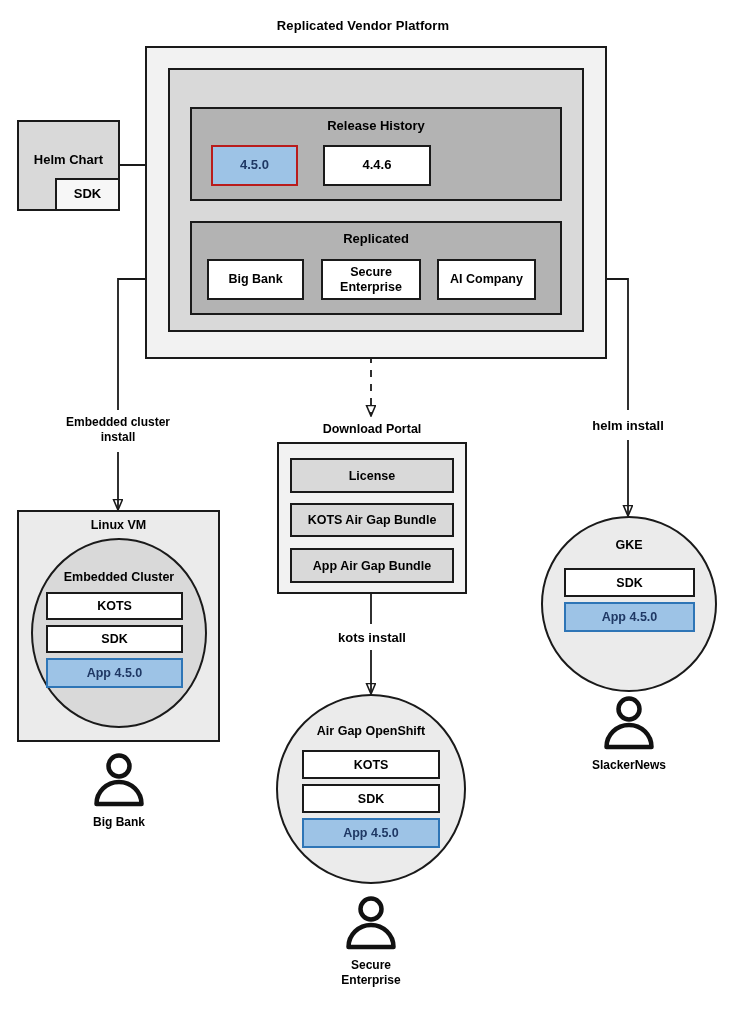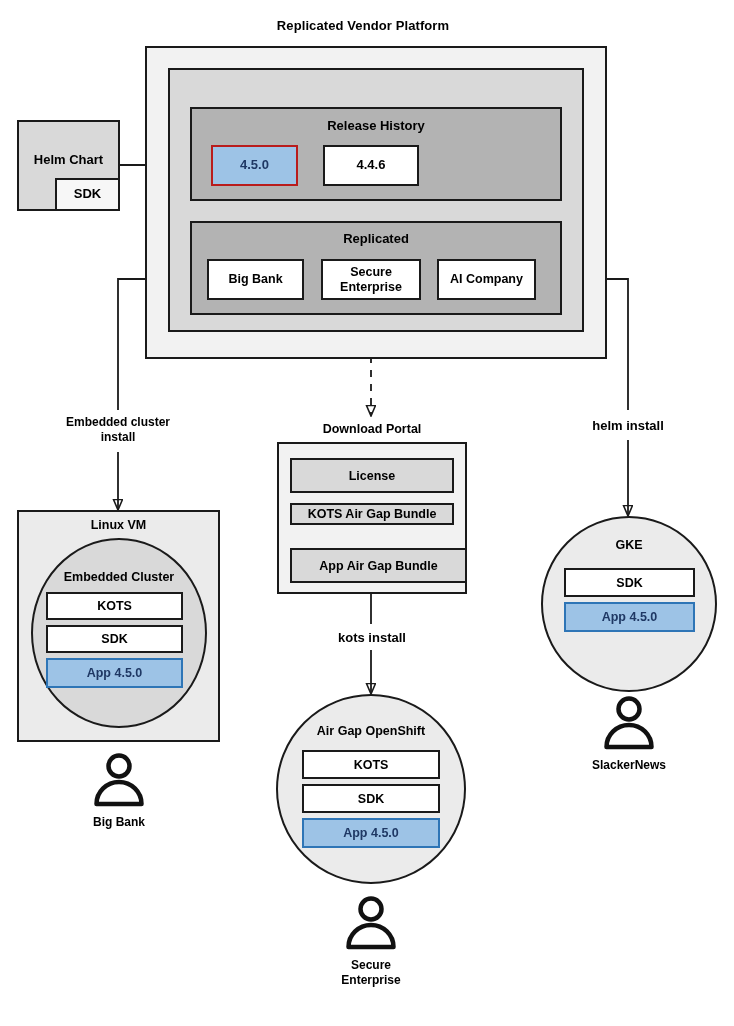--- a/index.html
+++ b/index.html
@@ -84,21 +84,21 @@
   .release-chip {
     top: 145px; height: 41px; font-size: 13px;
     background: #ffffff;
   }
   #release-450 {
     left: 211px; width: 87px;
     background: #9dc3e6;
     border: 2px solid #b91c1c;
     color: #1f3864;
   }
-  #release-446 { left: 323px; width: 96px; }
+  #release-446 { left: 323px; width: 108px; }
   .customer-chip {
     top: 259px; height: 41px; font-size: 12.5px;
     background: #ffffff;
   }
   #customer-big-bank { left: 207px; width: 97px; }
   #customer-secure-enterprise { left: 321px; width: 100px; }
   #customer-ai-company { left: 437px; width: 99px; }
 
   
   #helm-chart-box {
@@ -187,22 +187,22 @@
     border: 2px solid #1a1a1a;
     background: #d9d9d9;
     display: flex;
     align-items: center;
     justify-content: center;
     font-weight: bold;
     font-size: 12.5px;
     color: #000;
   }
   #portal-license   { left: 290px; top: 458px; width: 164px; height: 35px; }
-  #portal-kots-bundle { left: 290px; top: 503px; width: 164px; height: 22px; }
-  #portal-app-bundle  { left: 290px; top: 548px; width: 177px; height: 35px; }
+  #portal-kots-bundle { left: 290px; top: 503px; width: 164px; height: 34px; }
+  #portal-app-bundle  { left: 290px; top: 548px; width: 164px; height: 35px; }
 
   
   #airgap-circle {
     position: absolute;
     left: 276px; top: 694px; width: 190px; height: 190px;
     border: 2px solid #1a1a1a;
     border-radius: 50%;
     background: #ebebeb;
     box-sizing: border-box;
   }

